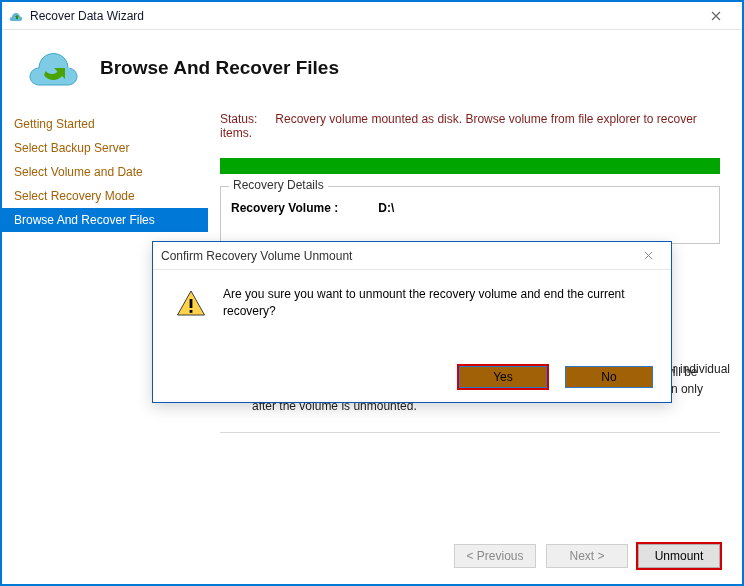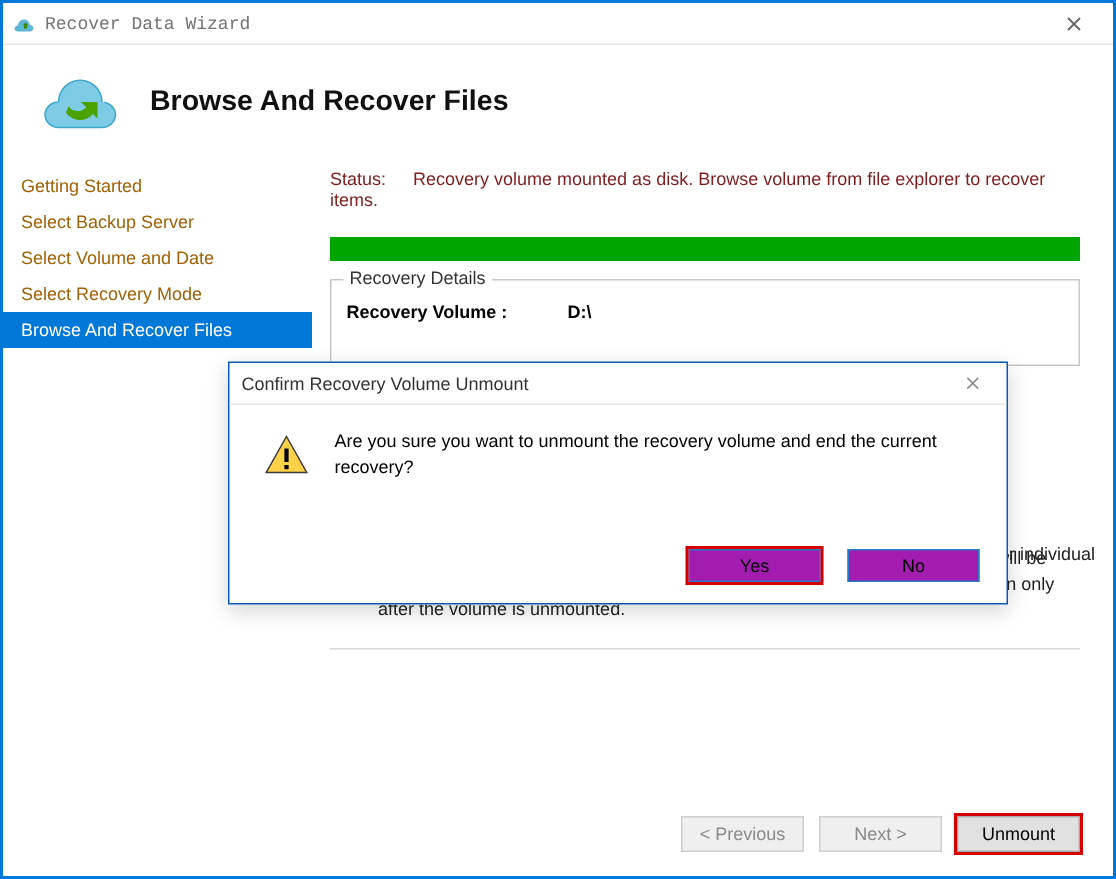--- a/index.html
+++ b/index.html
@@ -22,21 +22,21 @@
     display: flex;
     align-items: center;
     padding: 0 6px;
     border-bottom: 1px solid #e5e5e5;
   }
   .titlebar .mini-icon {
     width: 16px; height: 16px;
     margin-right: 6px;
     display: inline-flex; align-items: center; justify-content: center;
   }
-  .titlebar .title { font-size: 12px; color: #737373; font-family: Liberation Mono, monospace; }
+  .titlebar .title { font-size: 12px; color: #0f172a; }
   .titlebar .close {
     margin-left: auto;
     width: 40px; height: 28px;
     display: flex; align-items: center; justify-content: center;
     color: #555;
   }
   .header {
     display: flex;
     align-items: center;
     padding: 10px 18px 16px 18px;
@@ -178,21 +178,21 @@
     line-height: 1.4;
   }
   .dialog .big-warn { width: 32px; height: 32px; flex: 0 0 32px; margin-top: 2px; }
   .dialog .dlg-buttons {
     display: flex; justify-content: flex-end; gap: 18px;
     padding: 6px 18px 14px 18px;
   }
   .dlg-btn {
     width: 88px; height: 22px;
     font-size: 12px;
-    background: #a21caf;
+    background: #a16207;
     border: 1px solid #2a79c7;
     cursor: pointer;
   }
   .dlg-btn.primary {
     outline: 2px solid #d40000;
     outline-offset: 0;
   }
 </style>
 </head>
 <body>

